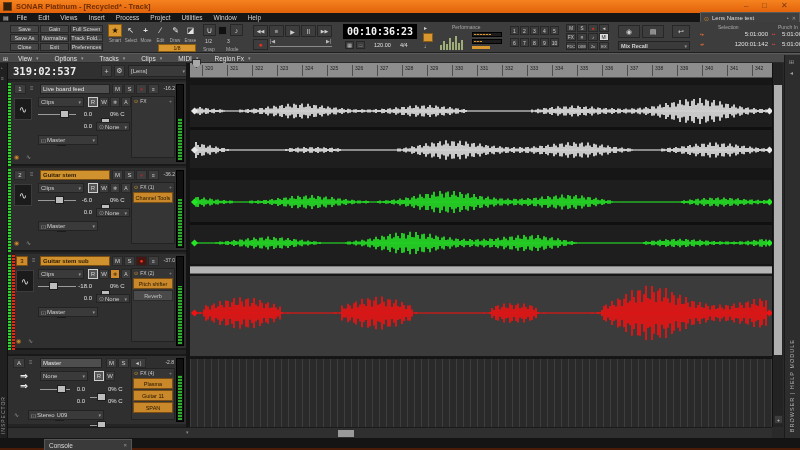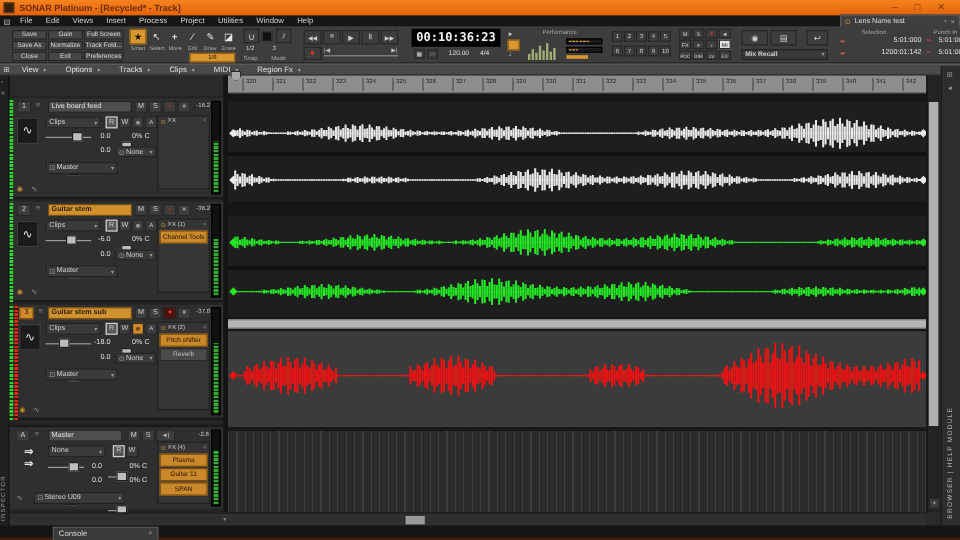--- a/index.html
+++ b/index.html
@@ -202,20 +202,28 @@
         <span>Region Fx</span>
       </span>
   </div>
 
   <div class="a" style="left:0;top:63px;width:8px;height:375px;background:#202020;border-right:1px solid #101010;">
     <span class="a" style="left:1px;top:2px;font-size:5px;color:#909090;">‣</span>
     <span class="a" style="left:1px;top:12px;font-size:5px;color:#909090;">≡</span>
     <span class="a vtext" style="left:0;bottom:4px;font-size:5px;color:#9a9a9a;">INSPECTOR</span>
   </div>
 
+  <div class="a" style="left:8px;top:63px;width:178px;height:17px;background:#303030;border-bottom:1px solid #1a1a1a;">
+    <span class="a" style="left:5px;top:2px;font-family:'DejaVu Sans Mono',monospace;font-size:10.5px;font-weight:bold;color:#ececec;">319:02:537</span>
+    <div class="a mb" style="left:93px;top:2px;width:11px;height:12px;font-size:7px;">+</div>
+    <div class="a mb" style="left:106px;top:2px;width:11px;height:12px;font-size:7px;">⚙</div>
+    <div class="a dd" style="left:120px;top:2px;width:60px;height:12px;">
+      <span>[Lens]</span>
+    </div>
+  </div>
 
   <div class="a" id="ruler-ticks" style="left:190px;top:63px;width:582px;height:15px;background:#8d8d8d;border-bottom:1px solid #4f4f4f;overflow:hidden;">
       <span class="tick" style="left: 12px;">320</span>
       <span class="tick" style="left: 37px;">321</span>
       <span class="tick" style="left: 62px;">322</span>
       <span class="tick" style="left: 87px;">323</span>
       <span class="tick" style="left: 112px;">324</span>
       <span class="tick" style="left: 137px;">325</span>
       <span class="tick" style="left: 162px;">326</span>
       <span class="tick" style="left: 187px;">327</span>

